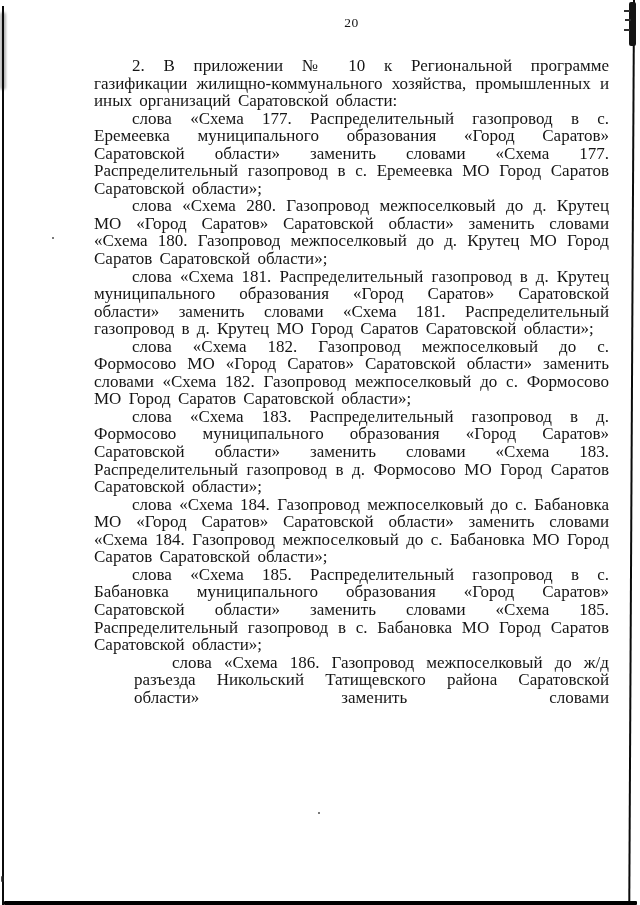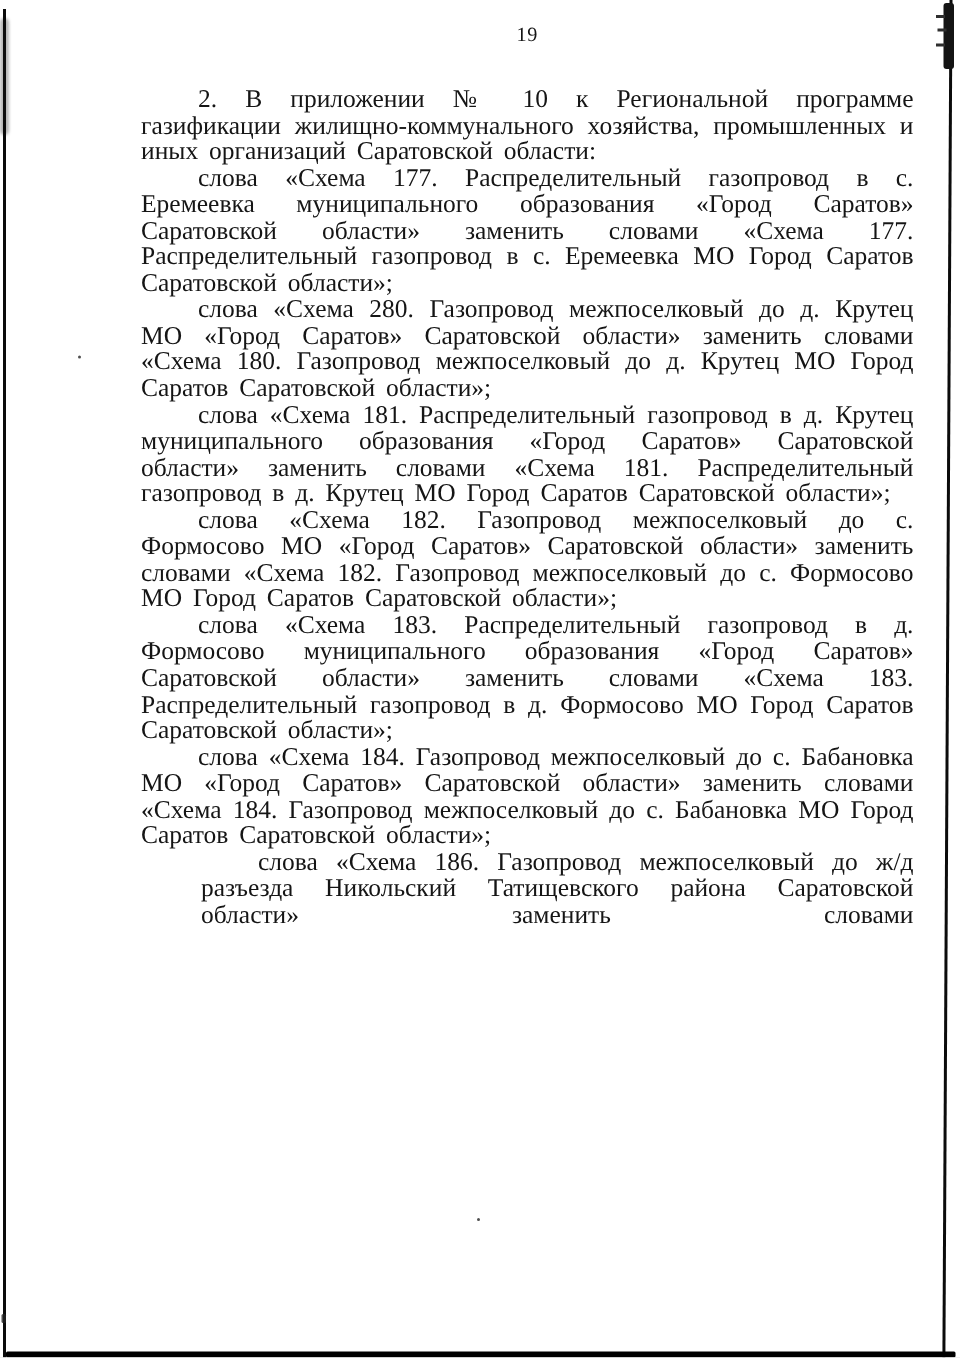--- a/index.html
+++ b/index.html
@@ -80,30 +80,31 @@
   .speck-1 { left: 52px;  top: 237px; width: 2px; height: 2px; }
   .speck-2 { left: 492px; top: 329px; width: 2px; height: 2px; }
   .speck-3 { left: 318px; top: 812px; width: 2px; height: 2px; }
   .speck-4 { left: 1px;  top: 876px; width: 3px; height: 6px; border-radius: 1px; }
 </style>
 </head>
 <body>
 
 <div class="sheet">
 
-  <div class="page-number">19</div>
+  <div class="page-number">20</div>
 
   <div class="text-block">
     <p class="para">2. В приложении № 10 к Региональной программе газификации жилищно-коммунального хозяйства, промышленных и иных организаций Саратовской области:</p>
     <p class="para">слова «Схема 177. Распределительный газопровод в с. Еремеевка муниципального образования «Город Саратов» Саратовской области» заменить словами «Схема 177. Распределительный газопровод в с. Еремеевка МО Город Саратов Саратовской области»;</p>
     <p class="para">слова «Схема 280. Газопровод межпоселковый до д. Крутец МО «Город Саратов» Саратовской области» заменить словами «Схема 180. Газопровод межпоселковый до д. Крутец МО Город Саратов Саратовской области»;</p>
     <p class="para">слова «Схема 181. Распределительный газопровод в д. Крутец муниципального образования «Город Саратов» Саратовской области» заменить словами «Схема 181. Распределительный газопровод в д. Крутец МО Город Саратов Саратовской области»;</p>
     <p class="para">слова «Схема 182. Газопровод межпоселковый до с. Формосово МО «Город Саратов» Саратовской области» заменить словами «Схема 182. Газопровод межпоселковый до с. Формосово МО Город Саратов Саратовской области»;</p>
     <p class="para">слова «Схема 183. Распределительный газопровод в д. Формосово муниципального образования «Город Саратов» Саратовской области» заменить словами «Схема 183. Распределительный газопровод в д. Формосово МО Город Саратов Саратовской области»;</p>
     <p class="para">слова «Схема 184. Газопровод межпоселковый до с. Бабановка МО «Город Саратов» Саратовской области» заменить словами «Схема 184. Газопровод межпоселковый до с. Бабановка МО Город Саратов Саратовской области»;</p>
+    <p class="para">слова «Схема 185. Распределительный газопровод в с. Бабановка муниципального образования «Город Саратов» Саратовской области» заменить словами «Схема 185. Распределительный газопровод в с. Бабановка МО Город Саратов Саратовской области»;</p>
     <p class="para continues">слова «Схема 186. Газопровод межпоселковый до ж/д разъезда Никольский Татищевского района Саратовской области» заменить словами</p>
   </div>
 
   <div class="artifact edge-smudge-left"></div>
   <div class="artifact edge-line-left"></div>
   <div class="artifact edge-line-right"></div>
   <div class="artifact edge-blob-right"></div>
   <div class="artifact edge-dash dash-1"></div>
   <div class="artifact edge-dash dash-2"></div>
   <div class="artifact edge-dash dash-3"></div>

